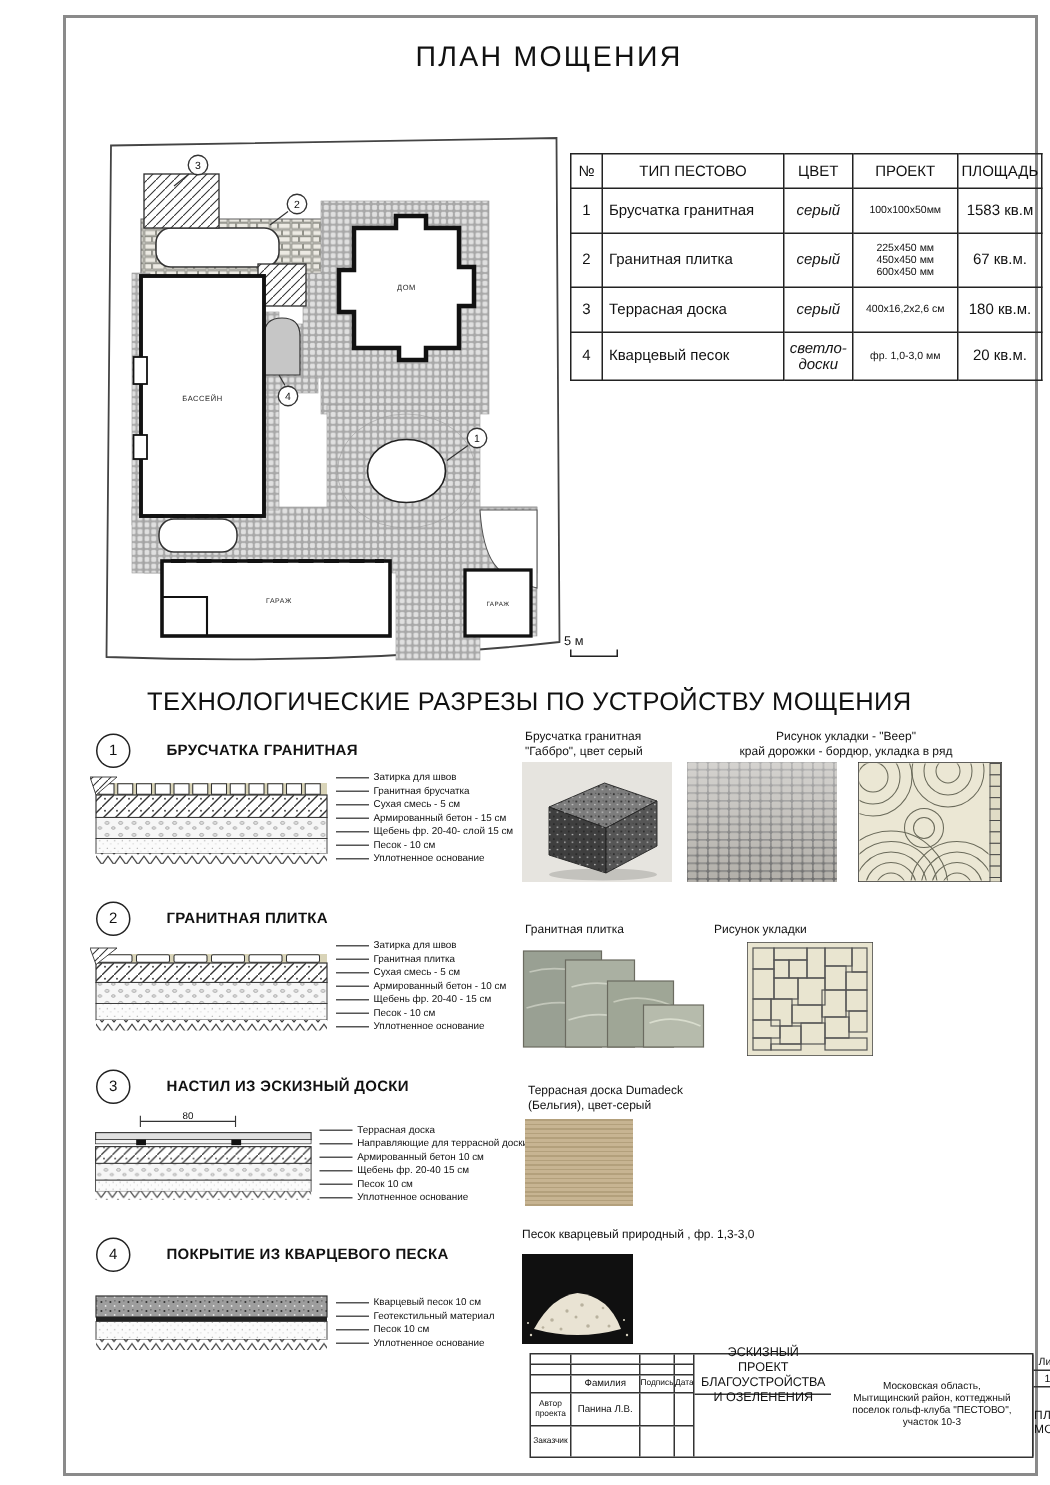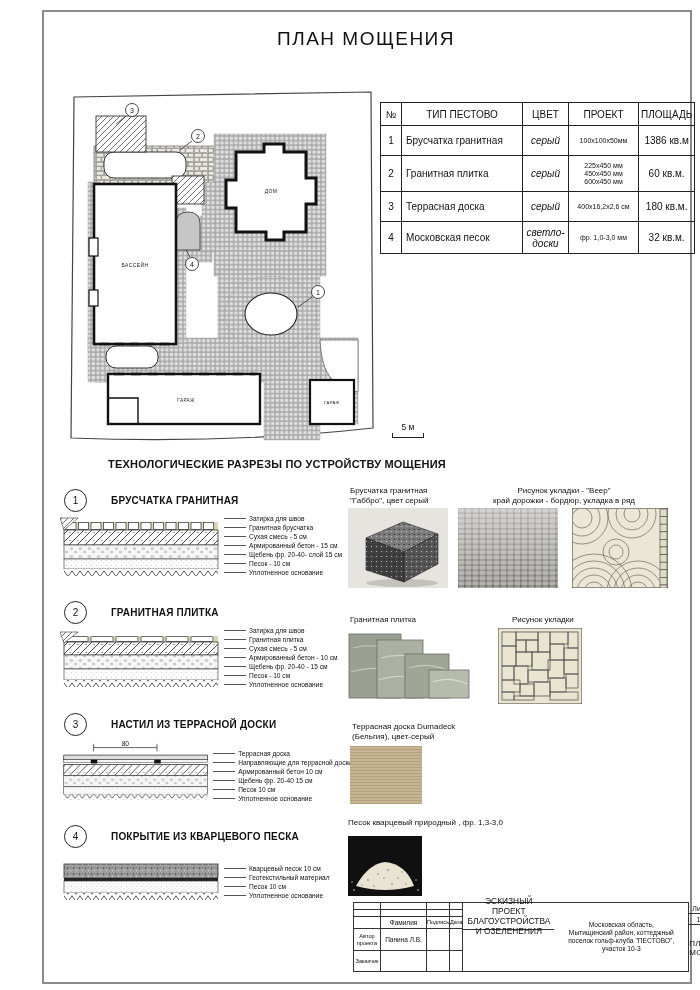--- a/index.html
+++ b/index.html
@@ -1,31 +1,31 @@
 <!DOCTYPE html>
 <html><head>
 <meta charset="utf-8">
 <style>
   html,body{margin:0;padding:0;background:#fff;}
   body{width:700px;height:990px;position:relative;font-family:"Liberation Sans",sans-serif;color:#111;overflow:hidden;}
   .abs{position:absolute;}
   .frame{left:42px;top:10px;width:646px;height:970px;border:2px solid #8a8a8a;}
   .page-title{left:42px;top:28px;width:648px;text-align:center;font-size:19px;letter-spacing:1.5px;color:#111;}
-  .section-title{left:108px;top:458px;font-size:11px;font-weight:bold;letter-spacing:.2px;}
+  .section-title{left:98px;top:458px;font-size:17px;font-weight:normal;letter-spacing:.2px;}
   
   .cov{left:380px;top:102px;border-collapse:collapse;table-layout:fixed;}
   .cov td,.cov th{border:1px solid #222;font-weight:normal;text-align:center;vertical-align:middle;padding:1px 2px;font-size:10px;line-height:11px;}
   .cov th{height:20px;}
   .cov td.type{text-align:left;padding-left:4px;}
   .cov td.size{font-size:7px;line-height:8px;white-space:pre-line;}
   .cov td.color{white-space:pre-line;font-size:10px;font-style:italic;}
   
   .plan{left:68px;top:90px;}
   
-  .scalebar{left:388px;top:422px;width:40px;text-align:center;font-size:8.5px;}
+  .scalebar{left:376px;top:422px;width:40px;font-size:8.5px;}
   .scalebar .sline{margin:1px auto 0;width:30px;height:4px;border-bottom:1.4px solid #222;border-left:1px solid #222;border-right:1px solid #222;}
   
   .detail{left:60px;width:292px;}
   .d-head{display:flex;align-items:center;height:24px;}
   .d-circle{width:21px;height:21px;border:1.3px solid #222;border-radius:50%;display:flex;align-items:center;justify-content:center;font-size:10px;margin-left:4px;}
   .d-title{margin-left:24px;font-size:10px;font-weight:bold;letter-spacing:.2px;}
   .d-body{display:flex;align-items:flex-start;margin-top:2px;}
   .d-labels{flex:1;padding-left:2px;}
   .lbl{display:flex;align-items:center;height:9px;font-size:6.6px;color:#111;white-space:nowrap;}
   .lbl i{flex:0 0 22px;height:1px;background:#555;margin-right:3px;}
@@ -200,45 +200,45 @@
     <th>ТИП ПЕСТОВО</th>
     <th>ЦВЕТ</th>
     <th>ПРОЕКТ</th>
     <th>ПЛОЩАДЬ</th>
   </tr>
   <tr style="height:30px">
     <td>1</td>
     <td class="type">Брусчатка гранитная</td>
     <td class="color">серый</td>
     <td class="size">100х100х50мм</td>
-    <td>1386 кв.м</td>
+    <td>1583 кв.м</td>
   </tr>
   <tr style="height:36px">
     <td>2</td>
     <td class="type">Гранитная плитка</td>
     <td class="color">серый</td>
     <td class="size">225х450 мм
 450х450 мм
 600х450 мм</td>
-    <td>60 кв.м.</td>
+    <td>67 кв.м.</td>
   </tr>
   <tr style="height:30px">
     <td>3</td>
     <td class="type">Террасная доска</td>
     <td class="color">серый</td>
     <td class="size">400х16,2х2,6 см</td>
     <td>180 кв.м.</td>
   </tr>
   <tr style="height:32px">
     <td>4</td>
-    <td class="type">Московская песок</td>
+    <td class="type">Кварцевый песок</td>
     <td class="color">светло-
 доски</td>
     <td class="size">фр. 1,0-3,0 мм</td>
-    <td>32 кв.м.</td>
+    <td>20 кв.м.</td>
   </tr>
 </tbody>
   </table>
 
 <div class="abs scalebar">
   <span>5 м</span>
   <div class="sline"></div>
 </div>
 
 <div class="abs section-title">ТЕХНОЛОГИЧЕСКИЕ РАЗРЕЗЫ ПО УСТРОЙСТВУ МОЩЕНИЯ</div>
@@ -355,21 +355,21 @@
           <i></i>
           <span>Уплотненное основание</span>
         </div>
     </div>
   </div>
 </div>
 
 <div class="abs detail" style="top:712px">
   <div class="d-head">
     <div class="d-circle">3</div>
-    <div class="d-title">НАСТИЛ ИЗ ТЕРРАСНОЙ ДОСКИ</div>
+    <div class="d-title">НАСТИЛ ИЗ ЭСКИЗНЫЙ ДОСКИ</div>
   </div>
   <div class="d-body">
     <svg width="162" height="64" viewBox="0 0 162 64">
       <line x1="36" y1="8" x2="104" y2="8" stroke="#333" stroke-width="0.8"></line>
       <line x1="36" y1="4" x2="36" y2="12" stroke="#333" stroke-width="0.8"></line>
       <line x1="104" y1="4" x2="104" y2="12" stroke="#333" stroke-width="0.8"></line>
       <text x="70" y="6" text-anchor="middle" font-size="7" fill="#111">80</text>
       <rect x="4" y="16" width="154" height="5" fill="#e0e0e0" stroke="#333" stroke-width="0.8"></rect>
       <rect x="4" y="21" width="154" height="3" fill="#f4f4f4" stroke="#333" stroke-width="0.5"></rect>
       <rect x="33" y="21" width="7" height="4" fill="#111"></rect>
@@ -507,21 +507,21 @@
   <rect x="2" y="6" width="52" height="64" fill="#99a093" stroke="#6b6b60" stroke-width="0.8"></rect>
   <path d="M6,20 Q28,14 50,24 M4,44 Q30,36 52,46" stroke="#c2c6ba" stroke-width="1.2" fill="none"></path>
   <rect x="30" y="12" width="46" height="58" fill="#aab0a2" stroke="#6b6b60" stroke-width="0.8"></rect>
   <path d="M34,30 Q54,24 74,32 M32,52 Q56,44 74,54" stroke="#cfd3c6" stroke-width="1.2" fill="none"></path>
   <rect x="58" y="26" width="44" height="44" fill="#9fa696" stroke="#6b6b60" stroke-width="0.8"></rect>
   <path d="M62,40 Q80,34 100,42" stroke="#c6cabb" stroke-width="1.2" fill="none"></path>
   <rect x="82" y="42" width="40" height="28" fill="#b6bbac" stroke="#6b6b60" stroke-width="0.8"></rect>
   <path d="M86,54 Q102,48 120,56" stroke="#d8dccd" stroke-width="1.2" fill="none"></path>
 </svg>
 
-<div class="abs cap" style="left:512px;top:615px;width:100px">Рисунок укладки</div>
+<div class="abs cap" style="left:476px;top:615px;width:100px">Рисунок укладки</div>
 <svg class="abs" style="left:498px;top:628px" width="84" height="76" viewBox="0 0 84 76">
   <rect width="84" height="76" fill="#e9e5d0" stroke="#444" stroke-width="1"></rect>
   <g fill="none" stroke="#555" stroke-width="0.8">
     <rect x="4" y="4" width="14" height="14"></rect>
       <rect x="18" y="4" width="22" height="8"></rect>
       <rect x="40" y="4" width="12" height="20"></rect>
       <rect x="52" y="4" width="18" height="12"></rect>
       <rect x="70" y="4" width="10" height="16"></rect>
     <rect x="18" y="12" width="10" height="12"></rect>
       <rect x="28" y="12" width="12" height="12"></rect>

